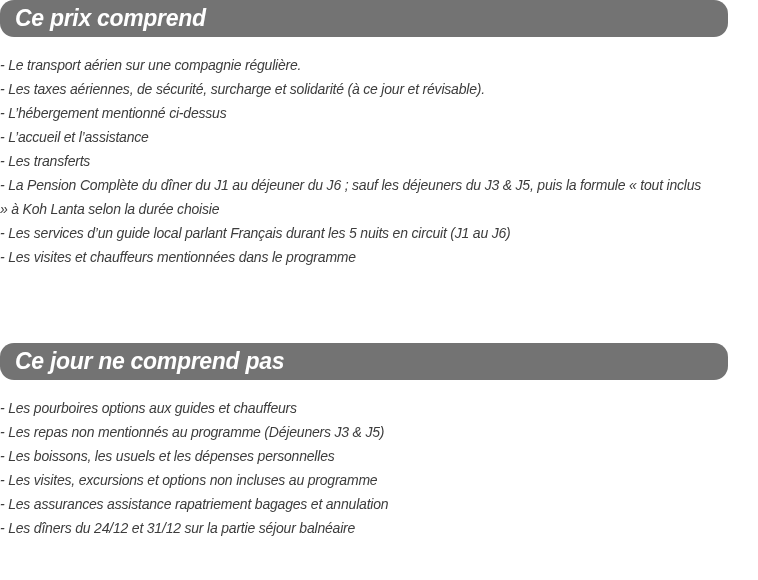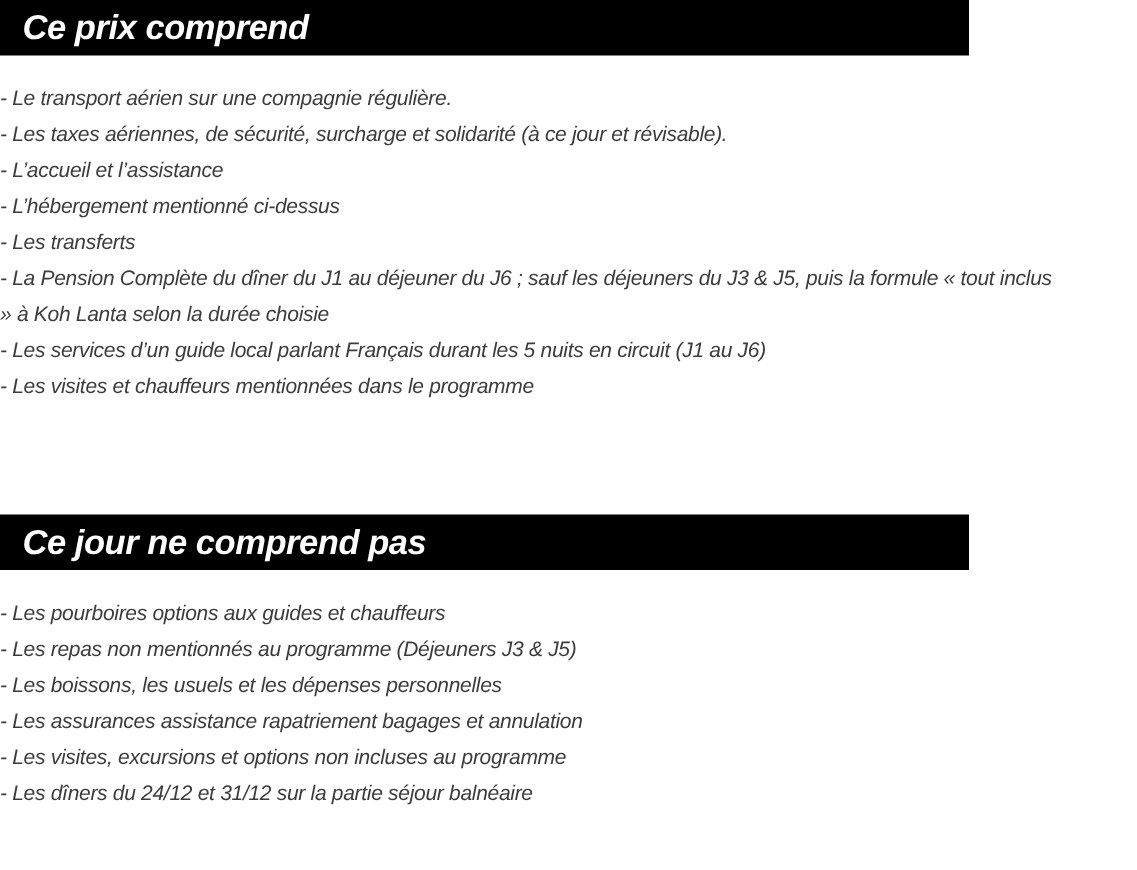--- a/index.html
+++ b/index.html
@@ -1,43 +1,43 @@
 <!DOCTYPE html>
 <html><head>
 <meta charset="utf-8">
 <style>
   html, body { margin: 0; padding: 0; background: #ffffff; }
   body { width: 758px; height: 580px; overflow: hidden; position: relative;
          font-family: "Liberation Sans", "DejaVu Sans", sans-serif; }
-  .banner { position: absolute; left: 0; width: 646px; height: 37px; background: #000000; }
+  .banner { position: absolute; left: 0; width: 728px; height: 37px; background: #737373; border-radius: 14px; }
   .banner h2 { margin: 0; padding-left: 15px; color: #ffffff; font-style: italic; font-weight: 700;
                font-size: 23px; line-height: 37px; letter-spacing: -0.3px; }
   .list { position: absolute; left: 0; width: 706px; margin: 0; padding: 0; list-style: none; }
   .list li { font-style: italic; color: #3c3c3c; font-size: 14px; line-height: 24px; letter-spacing: -0.2px; }
 </style>
 </head>
 <body>
 
 <div class="banner" style="top:0px;">
   <h2>Ce prix comprend</h2>
 </div>
 <ul class="list" style="top:53px;">
   <li>- Le transport aérien sur une compagnie régulière.</li>
   <li>- Les taxes aériennes, de sécurité, surcharge et solidarité (à ce jour et révisable).</li>
+  <li>- L’hébergement mentionné ci-dessus</li>
   <li>- L’accueil et l’assistance</li>
-  <li>- L’hébergement mentionné ci-dessus</li>
   <li>- Les transferts</li>
   <li>- La Pension Complète du dîner du J1 au déjeuner du J6 ; sauf les déjeuners du J3 &amp; J5, puis la formule « tout inclus » à Koh Lanta selon la durée choisie</li>
   <li>- Les services d’un guide local parlant Français durant les 5 nuits en circuit (J1 au J6)</li>
   <li>- Les visites et chauffeurs mentionnées dans le programme</li>
 </ul>
 
 <div class="banner" style="top:343px;">
   <h2>Ce jour ne comprend pas</h2>
 </div>
 <ul class="list" style="top:396px;">
   <li>- Les pourboires options aux guides et chauffeurs</li>
   <li>- Les repas non mentionnés au programme (Déjeuners J3 &amp; J5)</li>
   <li>- Les boissons, les usuels et les dépenses personnelles</li>
+  <li>- Les visites, excursions et options non incluses au programme</li>
   <li>- Les assurances assistance rapatriement bagages et annulation</li>
-  <li>- Les visites, excursions et options non incluses au programme</li>
   <li>- Les dîners du 24/12 et 31/12 sur la partie séjour balnéaire</li>
 </ul>
 
 </body></html>

